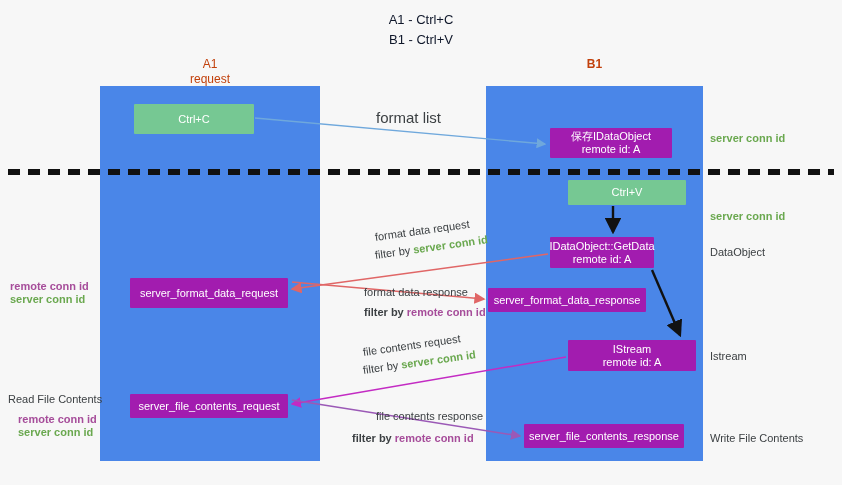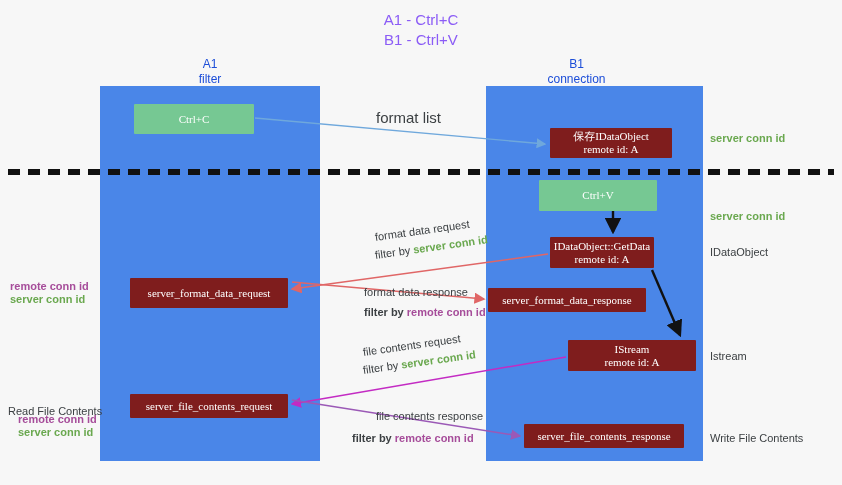--- a/index.html
+++ b/index.html
@@ -26,62 +26,61 @@
     width: 842px;
     height: 485px;
     pointer-events: none;
   }
   .title {
     position: absolute;
     left: 0;
     top: 10px;
     width: 842px;
     text-align: center;
-    font-size: 15px;
+    font-size: 13px;
     line-height: 20px;
-    color: #8b5cf6;
+    color: #0f172a;
   }
   .lane {
     position: absolute;
     background: #4a86e8;
   }
   .lane-a { left: 100px; top: 86px; width: 220px; height: 375px; }
   .lane-b { left: 486px; top: 86px; width: 217px; height: 375px; }
 
   .lane-header {
     position: absolute;
     text-align: center;
     font-size: 12px;
     line-height: 15px;
-    color: #1d4ed8;
+    color: #c2410c;
   }
   .lane-header-a { left: 100px; top: 57px; width: 220px; }
-  .lane-header-b { left: 468px; top: 57px; width: 217px; }
+  .lane-header-b { left: 486px; top: 57px; width: 217px; font-weight: bold; }
 
   .node {
     position: absolute;
     box-sizing: border-box;
     display: flex;
     flex-direction: column;
     align-items: center;
     justify-content: center;
     text-align: center;
     color: #ffffff;
     font-size: 11px;
     line-height: 13px;
     border-radius: 1px;
-    font-family: Liberation Serif, serif;
   }
   .node.green { background: #6aa84f; background: #76c893; }
-  .node.orange { background: #7f1d1d; }
+  .node.orange { background: #a21caf; }
   .node .l2 { font-size: 11px; }
 
   .n-ctrlc   { left: 134px; top: 104px; width: 120px; height: 30px; background:#7bc68a; }
   .n-save    { left: 550px; top: 128px; width: 122px; height: 30px; }
-  .n-ctrlv   { left: 539px; top: 180px; width: 118px; height: 31px; background:#7bc68a; }
+  .n-ctrlv   { left: 568px; top: 180px; width: 118px; height: 25px; background:#7bc68a; }
   .n-getdata { left: 550px; top: 237px; width: 104px; height: 31px; }
   .n-istream { left: 568px; top: 340px; width: 128px; height: 31px; }
   .n-fdreq   { left: 130px; top: 278px; width: 158px; height: 30px; }
   .n-fdresp  { left: 488px; top: 288px; width: 158px; height: 24px; }
   .n-fcreq   { left: 130px; top: 394px; width: 158px; height: 24px; }
   .n-fcresp  { left: 524px; top: 424px; width: 160px; height: 24px; }
 
   .edge-label {
     position: absolute;
     font-size: 15px;
@@ -107,25 +106,24 @@
 
 <div id="diagram">
 
   <div class="title">
     <div>A1 - Ctrl+C</div>
     <div>B1 - Ctrl+V</div>
   </div>
 
   <div class="lane-header lane-header-a">
     <div>A1</div>
-    <div>filter</div>
+    <div>request</div>
   </div>
   <div class="lane-header lane-header-b">
     <div>B1</div>
-    <div>connection</div>
   </div>
 
   <div class="lane lane-a"></div>
   <div class="lane lane-b"></div>
 
   <svg class="svg-layer" viewBox="0 0 842 485">
     <defs>
       <marker id="ar-blue" markerWidth="7" markerHeight="7" refX="6" refY="3.5" orient="auto">
         <path d="M0,0 L7,3.5 L0,7 z" fill="#6fa8dc"></path>
       </marker>
@@ -228,24 +226,24 @@
   <div class="stack" style="left:376px; top:409px;">
     <div>file contents response</div>
     <div style="margin-top:8px; margin-left:-24px;">
       <span style="font-weight:bold;">filter by</span>
       <span class="conn-purple">remote conn id</span>
     </div>
   </div>
 
   <div class="side-label conn-green-plain" style="left:710px; top:131px;">server conn id</div>
   <div class="side-label conn-green-plain" style="left:710px; top:209px;">server conn id</div>
-  <div class="side-label" style="left:710px; top:245px;">IDataObject</div>
+  <div class="side-label" style="left:710px; top:245px;">DataObject</div>
   <div class="side-label" style="left:710px; top:349px;">Istream</div>
   <div class="side-label" style="left:710px; top:431px;">Write File Contents</div>
 
   <div class="side-label conn-purple" style="left:10px; top:279px;">remote conn id</div>
   <div class="side-label conn-green-plain" style="left:10px; top:292px;">server conn id</div>
 
-  <div class="side-label" style="left:8px; top:392px;margin-top:12px;">Read File Contents</div>
+  <div class="side-label" style="left:8px; top:392px;">Read File Contents</div>
   <div class="side-label conn-purple" style="left:18px; top:412px;">remote conn id</div>
   <div class="side-label conn-green-plain" style="left:18px; top:425px;">server conn id</div>
 
 </div>
 
 </body></html>

